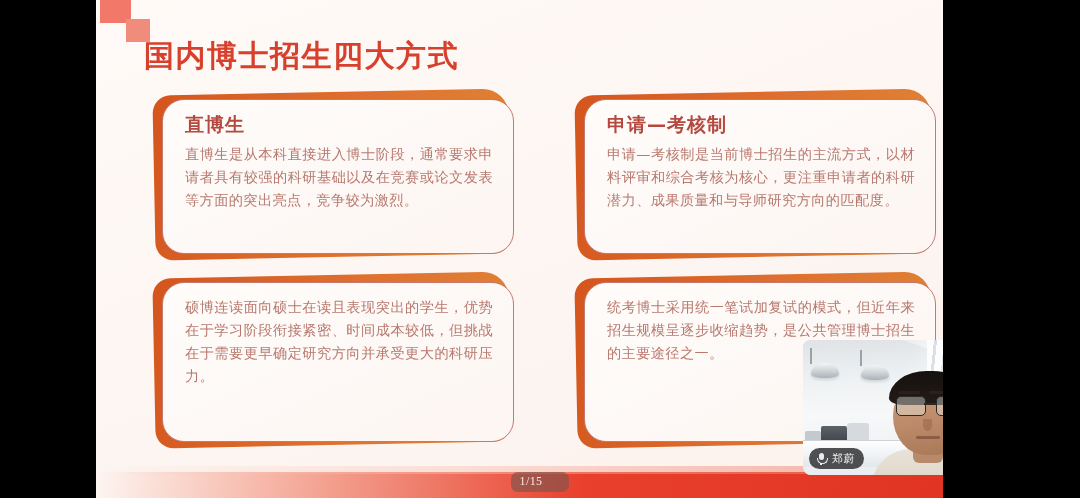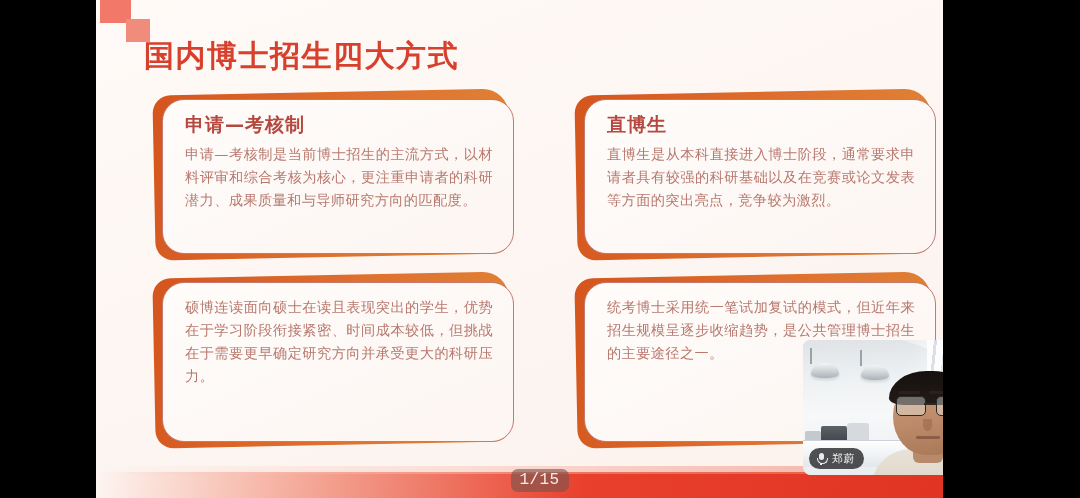--- a/index.html
+++ b/index.html
@@ -176,22 +176,22 @@
   #page-badge {
     position: absolute;
     left: 50%;
     transform: translateX(-50%);
     bottom: 6px;
     min-width: 40px;
     padding: 2px 9px 3px 9px;
     background: rgba(120, 84, 78, 0.62);
     border-radius: 7px;
     color: #f6eae6;
-    font-family: Liberation Mono, monospace;
-    font-size: 16px;
+    font-family: Liberation Serif, serif;
+    font-size: 12px;
     letter-spacing: 0.4px;
     z-index: 9;
   }
 
   
   #video-overlay {
     position: absolute;
     left: 803px;
     top: 340px;
     width: 180px;
@@ -420,30 +420,30 @@
     <div class="deco-sq one"></div>
     <div class="deco-sq two"></div>
 
     <div id="slide-title">国内博士招生四大方式</div>
 
     <div id="cards">
 
       <div class="card-wrap">
         <div class="card-back"></div>
         <div class="card">
-          <p class="card-title">申请—考核制</p>
-          <p class="card-body">申请—考核制是当前博士招生的主流方式，以材料评审和综合考核为核心，更注重申请者的科研潜力、成果质量和与导师研究方向的匹配度。</p>
+          <p class="card-title">直博生</p>
+          <p class="card-body">直博生是从本科直接进入博士阶段，通常要求申请者具有较强的科研基础以及在竞赛或论文发表等方面的突出亮点，竞争较为激烈。</p>
         </div>
       </div>
 
       <div class="card-wrap">
         <div class="card-back"></div>
         <div class="card">
-          <p class="card-title">直博生</p>
-          <p class="card-body">直博生是从本科直接进入博士阶段，通常要求申请者具有较强的科研基础以及在竞赛或论文发表等方面的突出亮点，竞争较为激烈。</p>
+          <p class="card-title">申请—考核制</p>
+          <p class="card-body">申请—考核制是当前博士招生的主流方式，以材料评审和综合考核为核心，更注重申请者的科研潜力、成果质量和与导师研究方向的匹配度。</p>
         </div>
       </div>
 
       <div class="card-wrap">
         <div class="card-back"></div>
         <div class="card">
           <p class="card-body">硕博连读面向硕士在读且表现突出的学生，优势在于学习阶段衔接紧密、时间成本较低，但挑战在于需要更早确定研究方向并承受更大的科研压力。</p>
         </div>
       </div>
 

